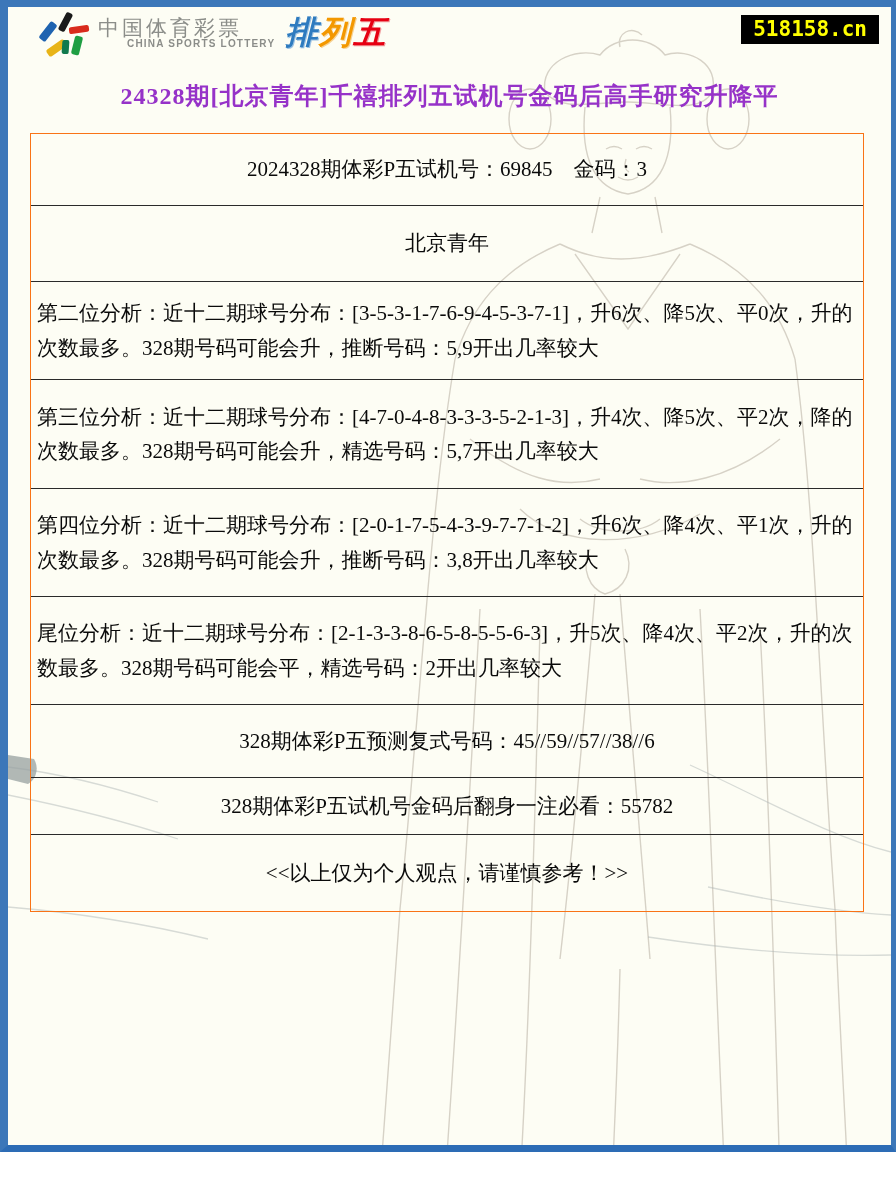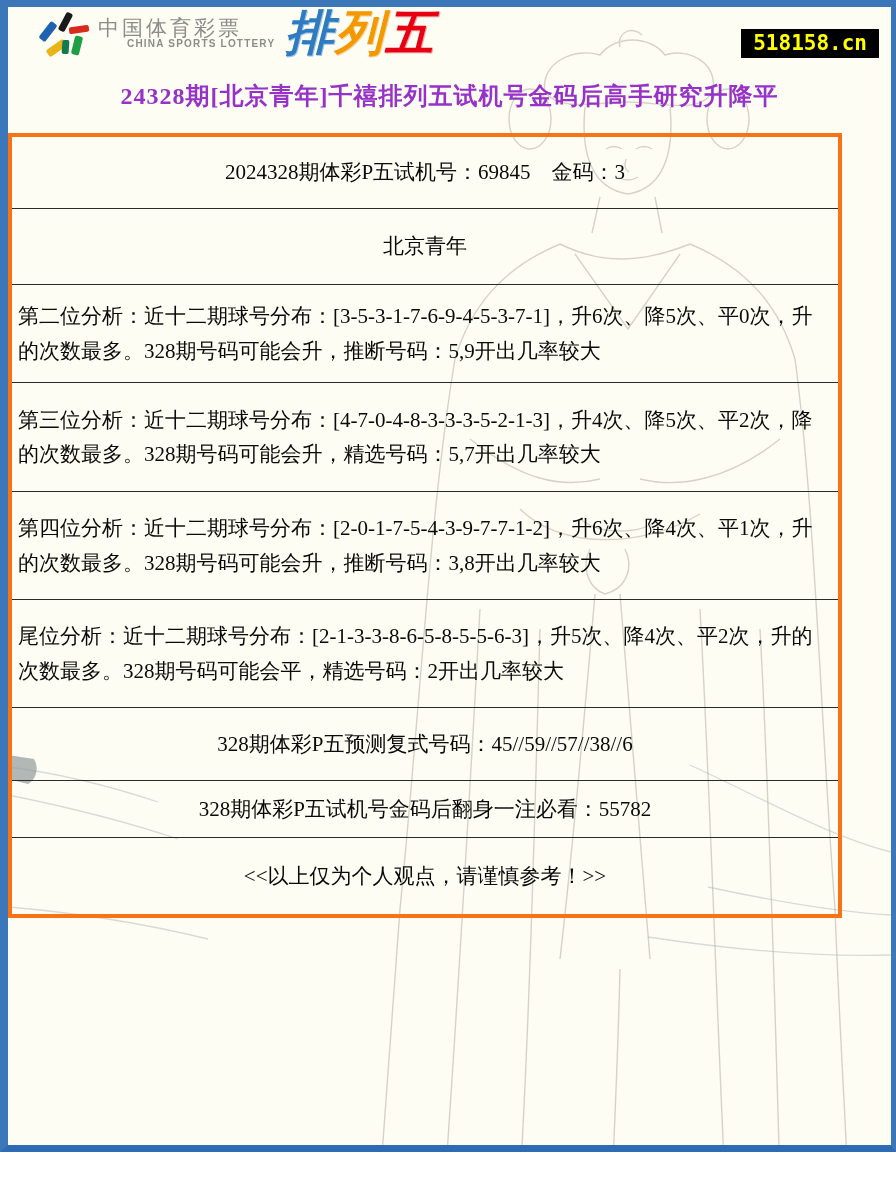--- a/index.html
+++ b/index.html
@@ -33,28 +33,28 @@
   .logo-mark i { position:absolute; display:block; border-radius:2px; }
   .bar-black { width:7px;  height:20px; background:#1a1a1a; left:22px; top:2px;  transform:rotate(28deg); }
   .bar-red   { width:20px; height:7px;  background:#d92b1c; left:29px; top:16px; transform:rotate(-8deg); }
   .bar-blue  { width:8px;  height:21px; background:#1f63b0; left:4px;  top:11px; transform:rotate(38deg); }
   .bar-green { width:8px;  height:19px; background:#1f9e43; left:33px; top:26px; transform:rotate(14deg); }
   .bar-yellow{ width:21px; height:8px;  background:#e8b417; left:6px;  top:34px; transform:rotate(-35deg); }
   .bar-teal  { width:7px;  height:14px; background:#117a4e; left:22px; top:30px; transform:rotate(4deg); }
   .logo-names { display:flex; flex-direction:column; line-height:1.05; margin-right:10px; }
   .logo-cn { font-size:21px; color:#8b8d89; letter-spacing:3px; font-family:"Liberation Sans","DejaVu Sans",sans-serif; }
   .logo-en { font-size:10px; font-weight:bold; color:#8b8d89; letter-spacing:1.2px; font-family:"Liberation Sans","DejaVu Sans",sans-serif;margin-left:29px; }
-  .brand { font-size:48px; font-weight:bold; font-style:italic; letter-spacing:2px;
+  .brand { font-size:32px; font-weight:bold; font-style:italic; letter-spacing:2px;
            font-family:"Liberation Sans","DejaVu Sans",sans-serif; }
   .brand .c0 { color:#2e7bbf; text-shadow:1px 1px 0 #9cc3e4; }
   .brand .c1 { color:#f39800; text-shadow:1px 1px 0 #f6d294; }
   .brand .c2 { color:#e60012; text-shadow:1px 1px 0 #f0a0a0; }
 
   .badge {
-    position:absolute; top:22px; right:12px;
+    position:absolute; top:8px; right:12px;
     background:#000000; color:#ffff00;
     font-family:"DejaVu Sans Mono","Liberation Mono",monospace;
     font-weight:bold; font-size:21px;
     padding:3px 12px; line-height:1.1;
     cursor:pointer;
   }
 
   
   .page-title {
     position:relative; z-index:2;
@@ -62,22 +62,23 @@
     display:flex; align-items:center; justify-content:center;
     color:#9632c8;
     font-size:24px; font-weight:bold;
     letter-spacing:1px;
     white-space:nowrap;
   }
 
   
   .sheet {
     position:relative; z-index:2;
+    margin-left:22px;
     width:834px;
-    border:4px solid #f97316;
+    border:1px solid #f97316;
     background:transparent;
   }
   .row {
     border-bottom:1px solid #2a2a2a;
     display:flex; align-items:center;
     font-size:21px; line-height:1.62;
     color:#0a0a0a;
     padding:4px 6px;
   }
   .row:last-child { border-bottom:none; }

